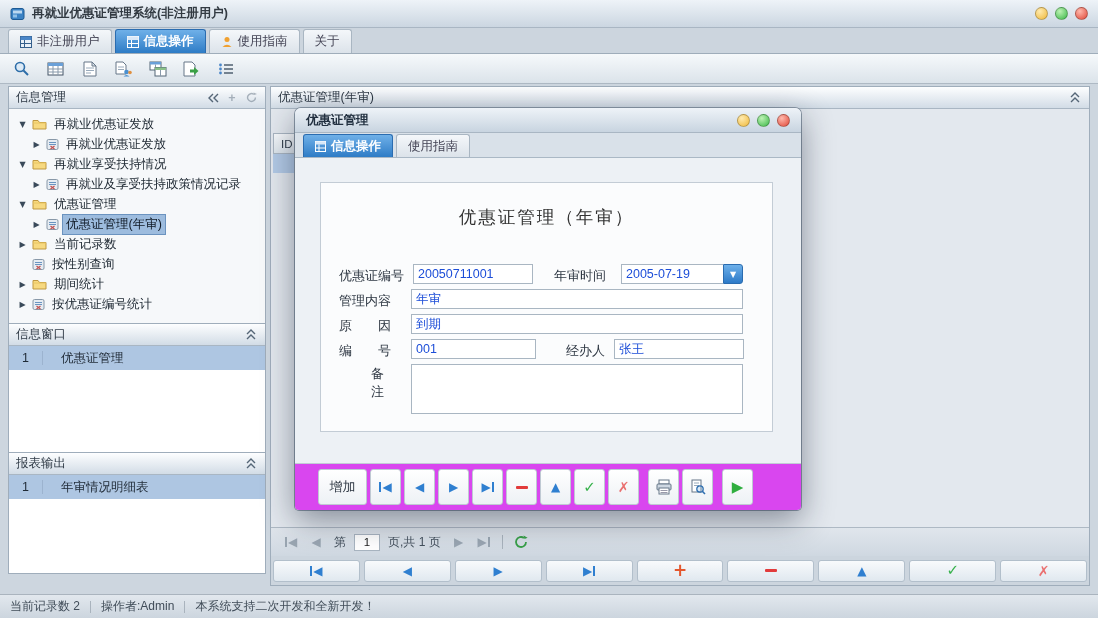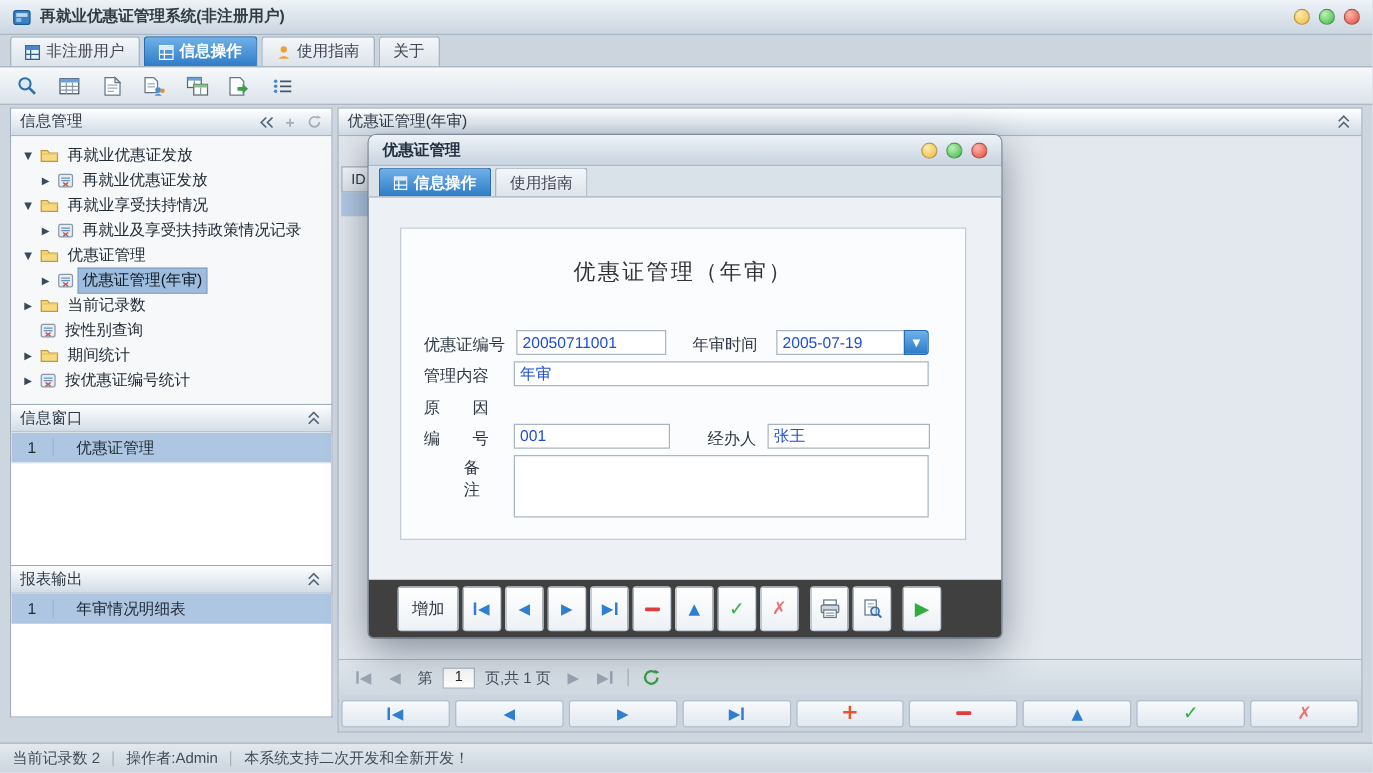--- a/index.html
+++ b/index.html
@@ -76,21 +76,21 @@
   .dtab.active{background:linear-gradient(#6fb0e8,#2e7cc6);color:#fff;font-weight:bold;border-color:#2a6cb0;}
   .dbody{flex:1;position:relative;}
   .formbox{position:absolute;left:25px;top:24px;width:453px;height:250px;background:#fbfcfd;border:1px solid #c3ccd5;padding-left:24px;}
   .ftitle{position:absolute;top:22px;left:0;width:100%;text-align:center;font-size:17.5px;color:#333;letter-spacing:2px;}
   .flabel{position:absolute;font-size:13px;color:#2d3642;white-space:pre-line;line-height:1.35;}
   .finput{position:absolute;height:20px;border:1px solid #a9b6c2;background:#fff;font-size:12.5px;padding:0 4px;color:#1d4ed8;}
   textarea.finput{height:50px;resize:none;padding-top:2px;}
   .combo{position:absolute;display:flex;}
   .combo .finput{position:static;width:102px;border-right:none;}
   .cbtn{width:20px;height:20px;background:linear-gradient(#6db0ea,#2d7ac8);border:1px solid #2a6cb0;border-radius:0 3px 3px 0;color:#fff;font-size:8px;display:flex;align-items:center;justify-content:center;font-family:"DejaVu Sans",sans-serif;}
-  .dbtns{position:absolute;left:0;right:0;top:305px;height:47px;border-top:1px solid #c2ccd6;background:#404040;display:flex;align-items:center;padding-left:23px;gap:3px;border-radius:0 0 4px 4px;}
+  .dbtns{position:absolute;left:0;right:0;top:305px;height:47px;border-top:1px solid #c2ccd6;background:#d946ef;display:flex;align-items:center;padding-left:23px;gap:3px;border-radius:0 0 4px 4px;}
   #dialog-icon-buttons{display:contents;}
   .dbtn{height:36px;min-width:31px;background:linear-gradient(#ffffff,#edf1f5);border:1px solid #bfc9d3;border-radius:3px;display:flex;align-items:center;justify-content:center;font-size:13px;color:#2d3642;cursor:default;}
   .dbtn.addbtn{width:49px;}
 
   
   .icn{display:inline-flex;align-items:center;justify-content:center;gap:1px;line-height:1;}
   .tri{font-family:"DejaVu Sans",sans-serif;color:#2f7fd0;font-size:12px;font-style:normal;font-weight:normal;line-height:1;}
   .tri.play{color:#2fae3e;font-size:15px;}
   .vbar{width:2px;height:10px;background:#2f7fd0;display:inline-block;}
   .gray .tri{color:#9aa6b2;}
@@ -545,20 +545,21 @@
       <label class="flabel" style="left:233px;top:84px">年审时间</label>
       <span class="combo" style="left:300px;top:81px">
         <input class="finput" value="2005-07-19" style="">
         <span class="cbtn">▼</span>
       </span>
 
       <label class="flabel" style="left:18px;top:109px">管理内容</label>
       <input class="finput" style="left: 90px; top: 106px; width: 332px;" value="年审">
 
       <label class="flabel" style="left:18px;top:134px">原　　因</label>
+      <input class="finput" style="left: 90px; top: 131px; width: 332px;" value="到期">
 
       <label class="flabel" style="left:18px;top:159px">编　　号</label>
       <input class="finput" style="left: 90px; top: 156px; width: 125px;" value="001">
 
       <label class="flabel" style="left:245px;top:159px">经办人</label>
       <input class="finput" style="left: 293px; top: 156px; width: 130px;" value="张王">
 
       <label class="flabel" style="left:50px;top:182px">备
 注</label>
       <textarea class="finput" style="left: 90px; top: 181px; width: 332px;"></textarea>

